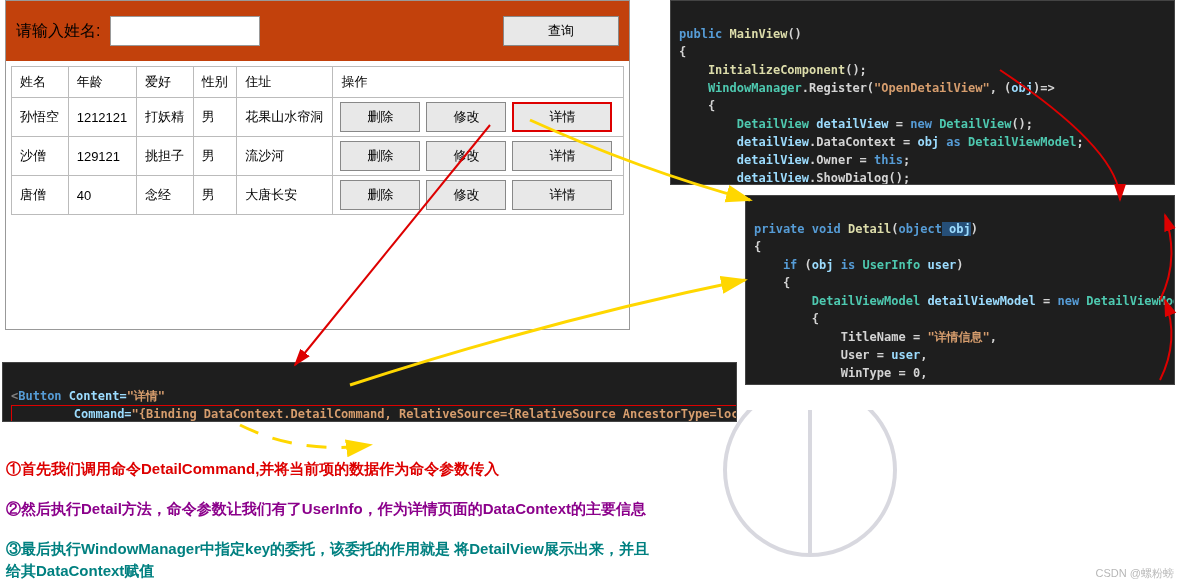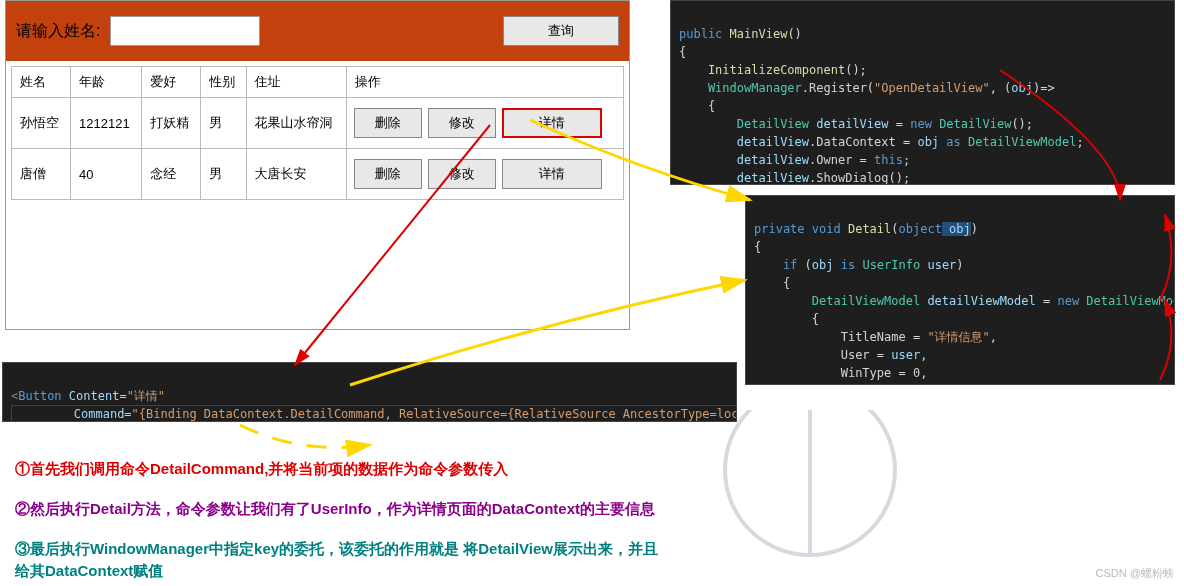--- a/index.html
+++ b/index.html
@@ -4,46 +4,46 @@
 <style>
 * { box-sizing: border-box; margin: 0; padding: 0; }
 body { font-family: "Microsoft YaHei", sans-serif; background: #fff; position: relative; width: 1184px; height: 586px; overflow: hidden; }
 
 
 .form-panel { position: absolute; top: 0; left: 5px; width: 625px; height: 330px; border: 1px solid #999; background: #fff; }
 .search-bar { background: #c2410c; padding: 12px 10px; display: flex; align-items: center; gap: 10px; height: 60px; }
 .search-input { width: 150px; height: 30px; border: 1px solid #999; background: #fff; padding: 0 5px; }
 .btn { height: 30px; border: 1px solid #888; background: #e8e8e8; cursor: pointer; font-size: 13px; }
 .btn-wide { width: 116px; }
-.btn-action { width: 68px; margin: 6px 3px; }
+.btn-action { width: 80px; margin: 0 3px; }
 .btn-detail { width: 100px; margin: 0 3px; }
 
 
 .data-table { border-collapse: collapse; margin: 5px; width: calc(100% - 10px); }
 .data-table th, .data-table td { border: 1px solid #bbb; padding: 6px 8px; font-size: 13px; text-align: left; }
 .data-table th { background: #fff; font-weight: normal; }
 .data-table td.actions { white-space: nowrap; padding: 4px; }
 .btn-highlight { border: 2px solid #d00 !important; }
 
 
-.code-panel { position: absolute; background: #1e1e1e; color: #d4d4d4; font-family: Consolas, monospace; font-size: 12px; padding: 6px 8px; border: 1px solid #444; line-height: 1.5; white-space: pre; overflow: hidden; }
+.code-panel { position: absolute; background: #1e1e1e; color: #d4d4d4; font-family: Consolas, monospace; font-size: 12px; padding: 6px 8px; border: 1px solid #444; line-height: 1.5; white-space: pre; overflow: hidden; font-weight: bold; }
 .code-top { top: 0; left: 670px; width: 505px; height: 185px; }
 .code-mid { top: 195px; left: 745px; width: 430px; height: 190px; }
 .code-bottom { top: 362px; left: 2px; width: 735px; height: 60px; }
 
 .kw-blue { color: #569cd6; }
 .kw-type { color: #4ec9b0; }
 .kw-str { color: #d69d6d; }
 .kw-yellow { color: #dcdcaa; }
 .kw-var { color: #9cdcfe; }
 .kw-gray { color: #808080; }
 .red-box-line { border: 1px solid #d00; padding: 1px 4px; }
 
 
-.commentary { position: absolute; left: 15px; font-size: 15px; font-weight: bold; }
+.commentary { position: absolute; left: 6px; font-size: 15px; font-weight: bold; }
 .c-red { color: #d00; }
 .c-purple { color: #8b008b; }
 .c-teal { color: #008080; }
 
 
 .watermark { position: absolute; right: 10px; bottom: 5px; font-size: 11px; color: rgba(0,0,0,0.3); }
 
 
 svg.overlay { position: absolute; top: 0; left: 0; width: 1184px; height: 586px; pointer-events: none; }
 </style>
@@ -69,20 +69,28 @@
         </tr>
       </thead>
     <tbody id="tbody">
         <tr>
           <td>孙悟空</td>
           <td>1212121</td>
           <td>打妖精</td>
           <td>男</td>
           <td>花果山水帘洞</td>
           <td class="actions"><button class="btn btn-action">删除</button><button class="btn btn-action">修改</button><button class="btn btn-detail btn-highlight">详情</button></td>
+        </tr>
+        <tr>
+          <td>沙僧</td>
+          <td>129121</td>
+          <td>挑担子</td>
+          <td>男</td>
+          <td>流沙河</td>
+          <td class="actions"><button class="btn btn-action">删除</button><button class="btn btn-action">修改</button><button class="btn btn-detail">详情</button></td>
         </tr>
         <tr>
           <td>唐僧</td>
           <td>40</td>
           <td>念经</td>
           <td>男</td>
           <td>大唐长安</td>
           <td class="actions"><button class="btn btn-action">删除</button><button class="btn btn-action">修改</button><button class="btn btn-detail">详情</button></td>
         </tr>
       </tbody>

